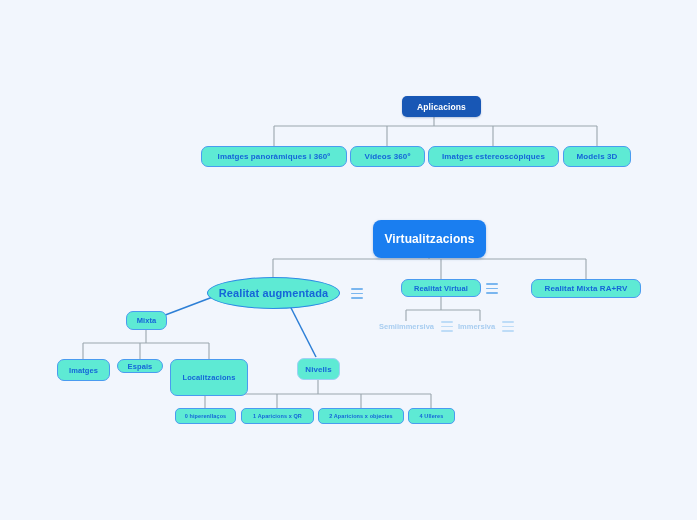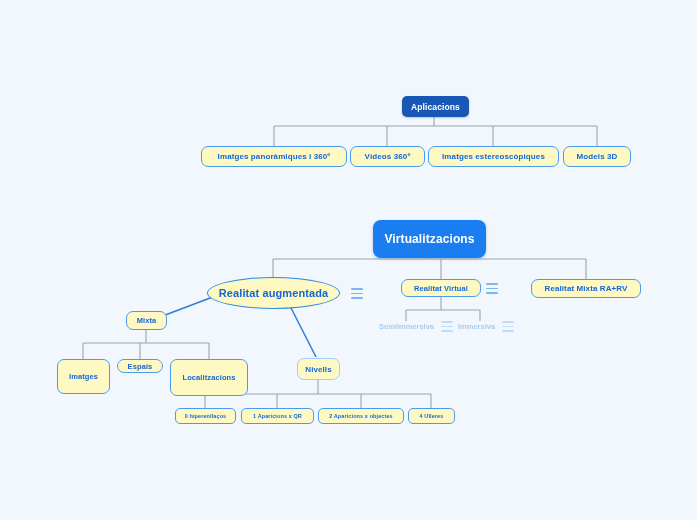--- a/index.html
+++ b/index.html
@@ -28,21 +28,21 @@
     height: 520px;
     pointer-events: none;
   }
   .node {
     position: absolute;
     box-sizing: border-box;
     display: flex;
     align-items: center;
     justify-content: center;
     white-space: nowrap;
-    background: #fef9c3;
+    background: #5eead4;
     border: 1.6px solid #4a9bf0;
     border-radius: 7px;
     color: #1565d8;
     font-weight: bold;
     letter-spacing: 0.1px;
     text-align: center;
   }
   .node.root {
     background: #1857b5;
     border: none;
@@ -137,21 +137,21 @@
       <path d="M277 394 L277 408"></path>
       <path d="M361 394 L361 408"></path>
       <path d="M431 394 L431 408"></path>
     </g>
     <g fill="none" stroke="#2d7fd6" stroke-width="1.5">
       <path d="M218 295 L160 317"></path>
       <path d="M288 302 L316 357"></path>
     </g>
   </svg>
 
-  <div class="node root" style="left:402px; top:96px; width:67px; height:21px; font-size:8.5px;">
+  <div class="node root" style="left:402px; top:96px; width:79px; height:21px; font-size:8.5px;">
     <span>Aplicacions</span>
   </div>
 
   <div class="node" style="left:201px; top:146px; width:146px; height:21px; font-size:8px;">
     <span>Imatges panoràmiques i 360º</span>
   </div>
 
   <div class="node" style="left:350px; top:146px; width:75px; height:21px; font-size:8px;">
     <span>Vídeos 360º</span>
   </div>
@@ -205,21 +205,21 @@
       <i></i>
       <i></i>
       <i></i>
     </span>
   </div>
 
   <div class="node" style="left:126px; top:311px; width:41px; height:19px; font-size:7.5px;">
     <span>Mixta</span>
   </div>
 
-  <div class="node" style="left:57px; top:359px; width:53px; height:35px; font-size:7.5px;">
+  <div class="node" style="left:57px; top:359px; width:53px; height:22px; font-size:7.5px;">
     <span>Imatges</span>
   </div>
 
   <div class="node" style="left:117px; top:359px; width:46px; height:14px; font-size:7.5px;">
     <span>Espais</span>
   </div>
 
   <div class="node" style="left:170px; top:359px; width:78px; height:37px; font-size:7.5px;">
     <span>Localitzacions</span>
   </div>

